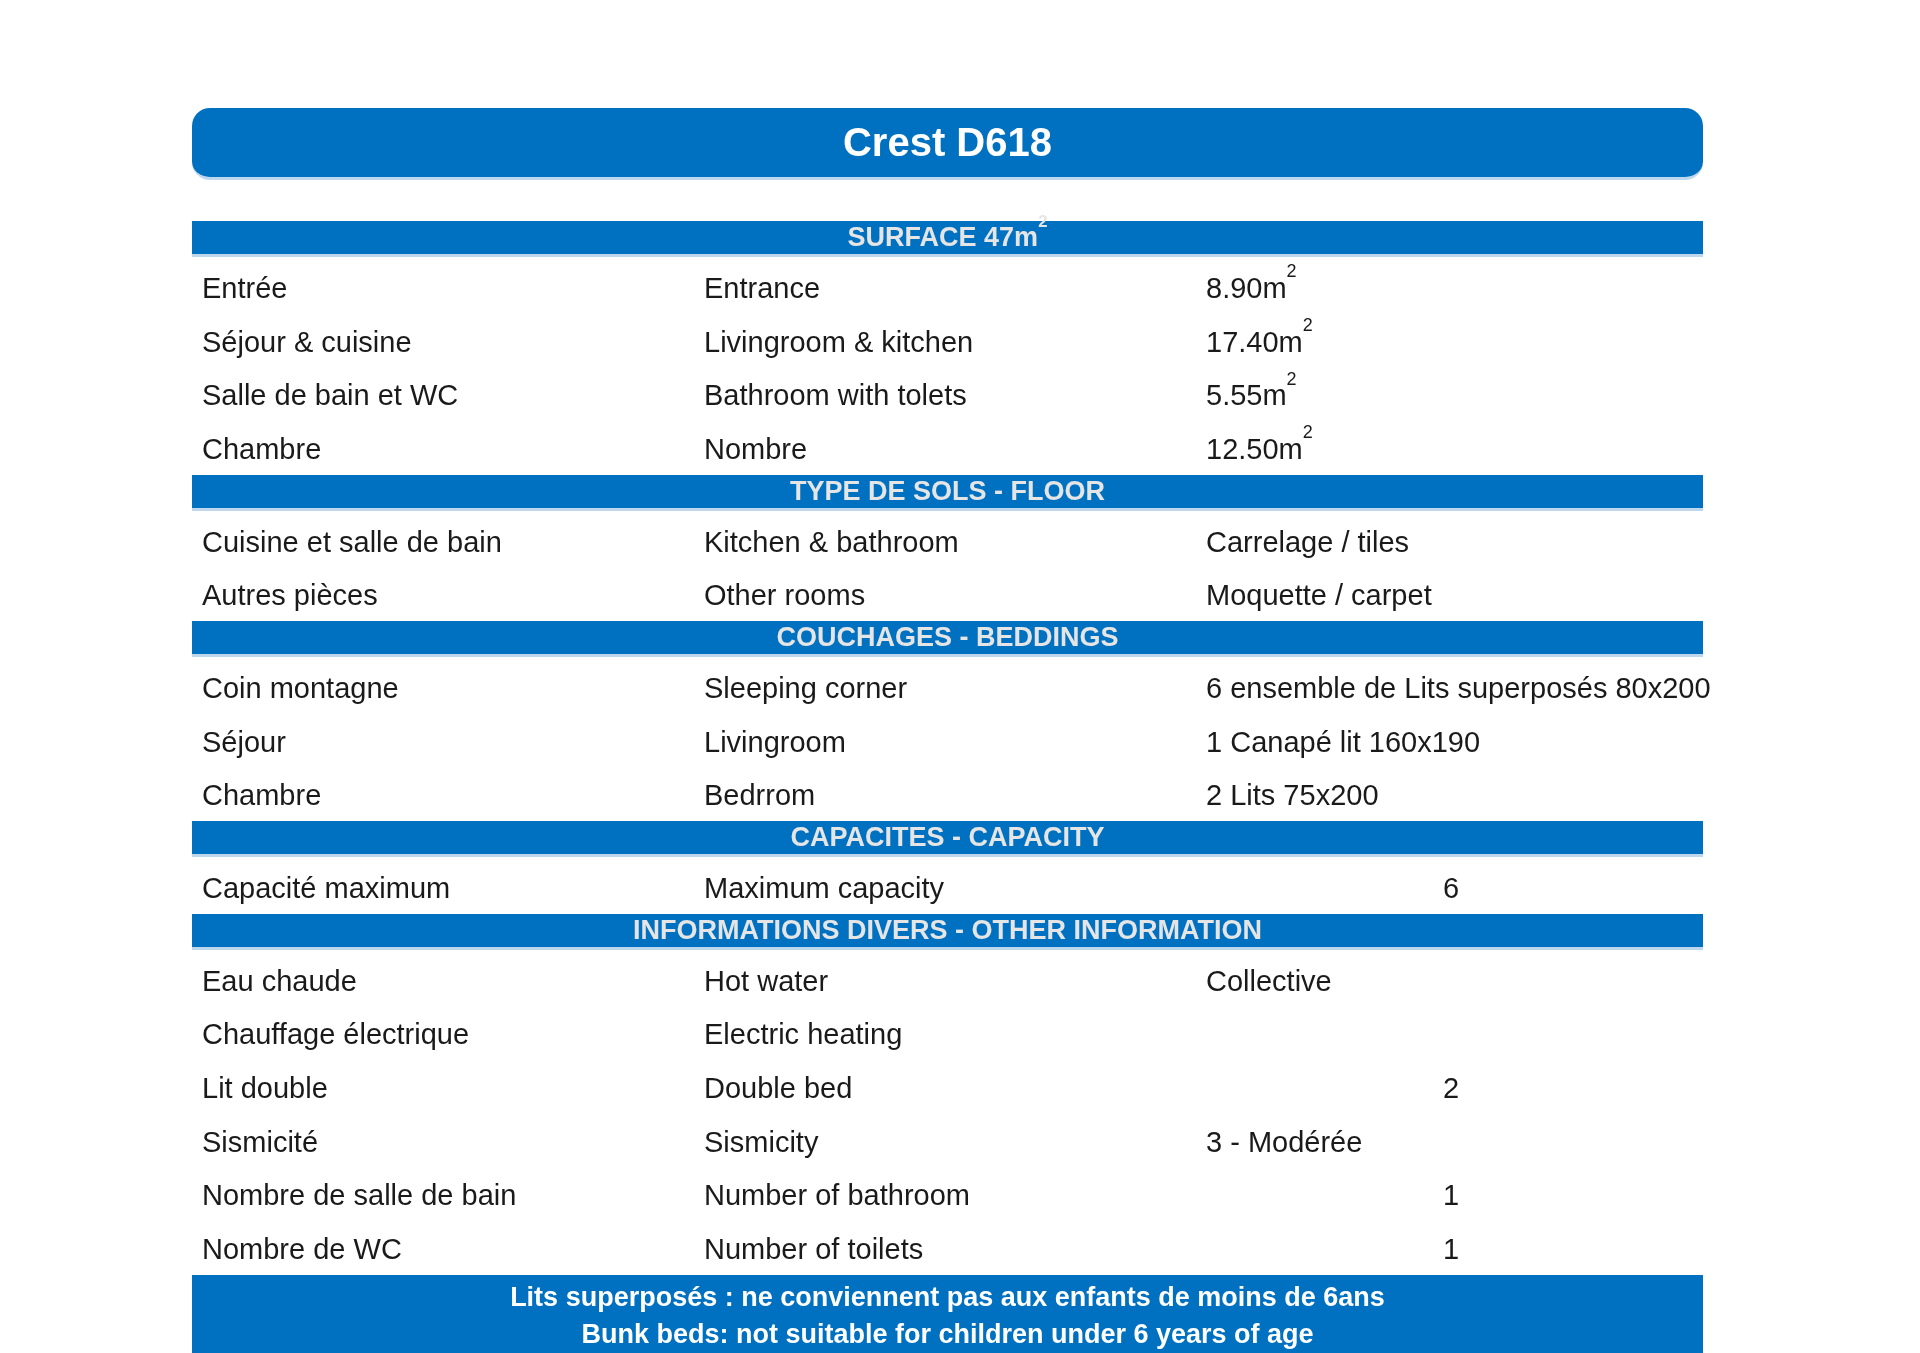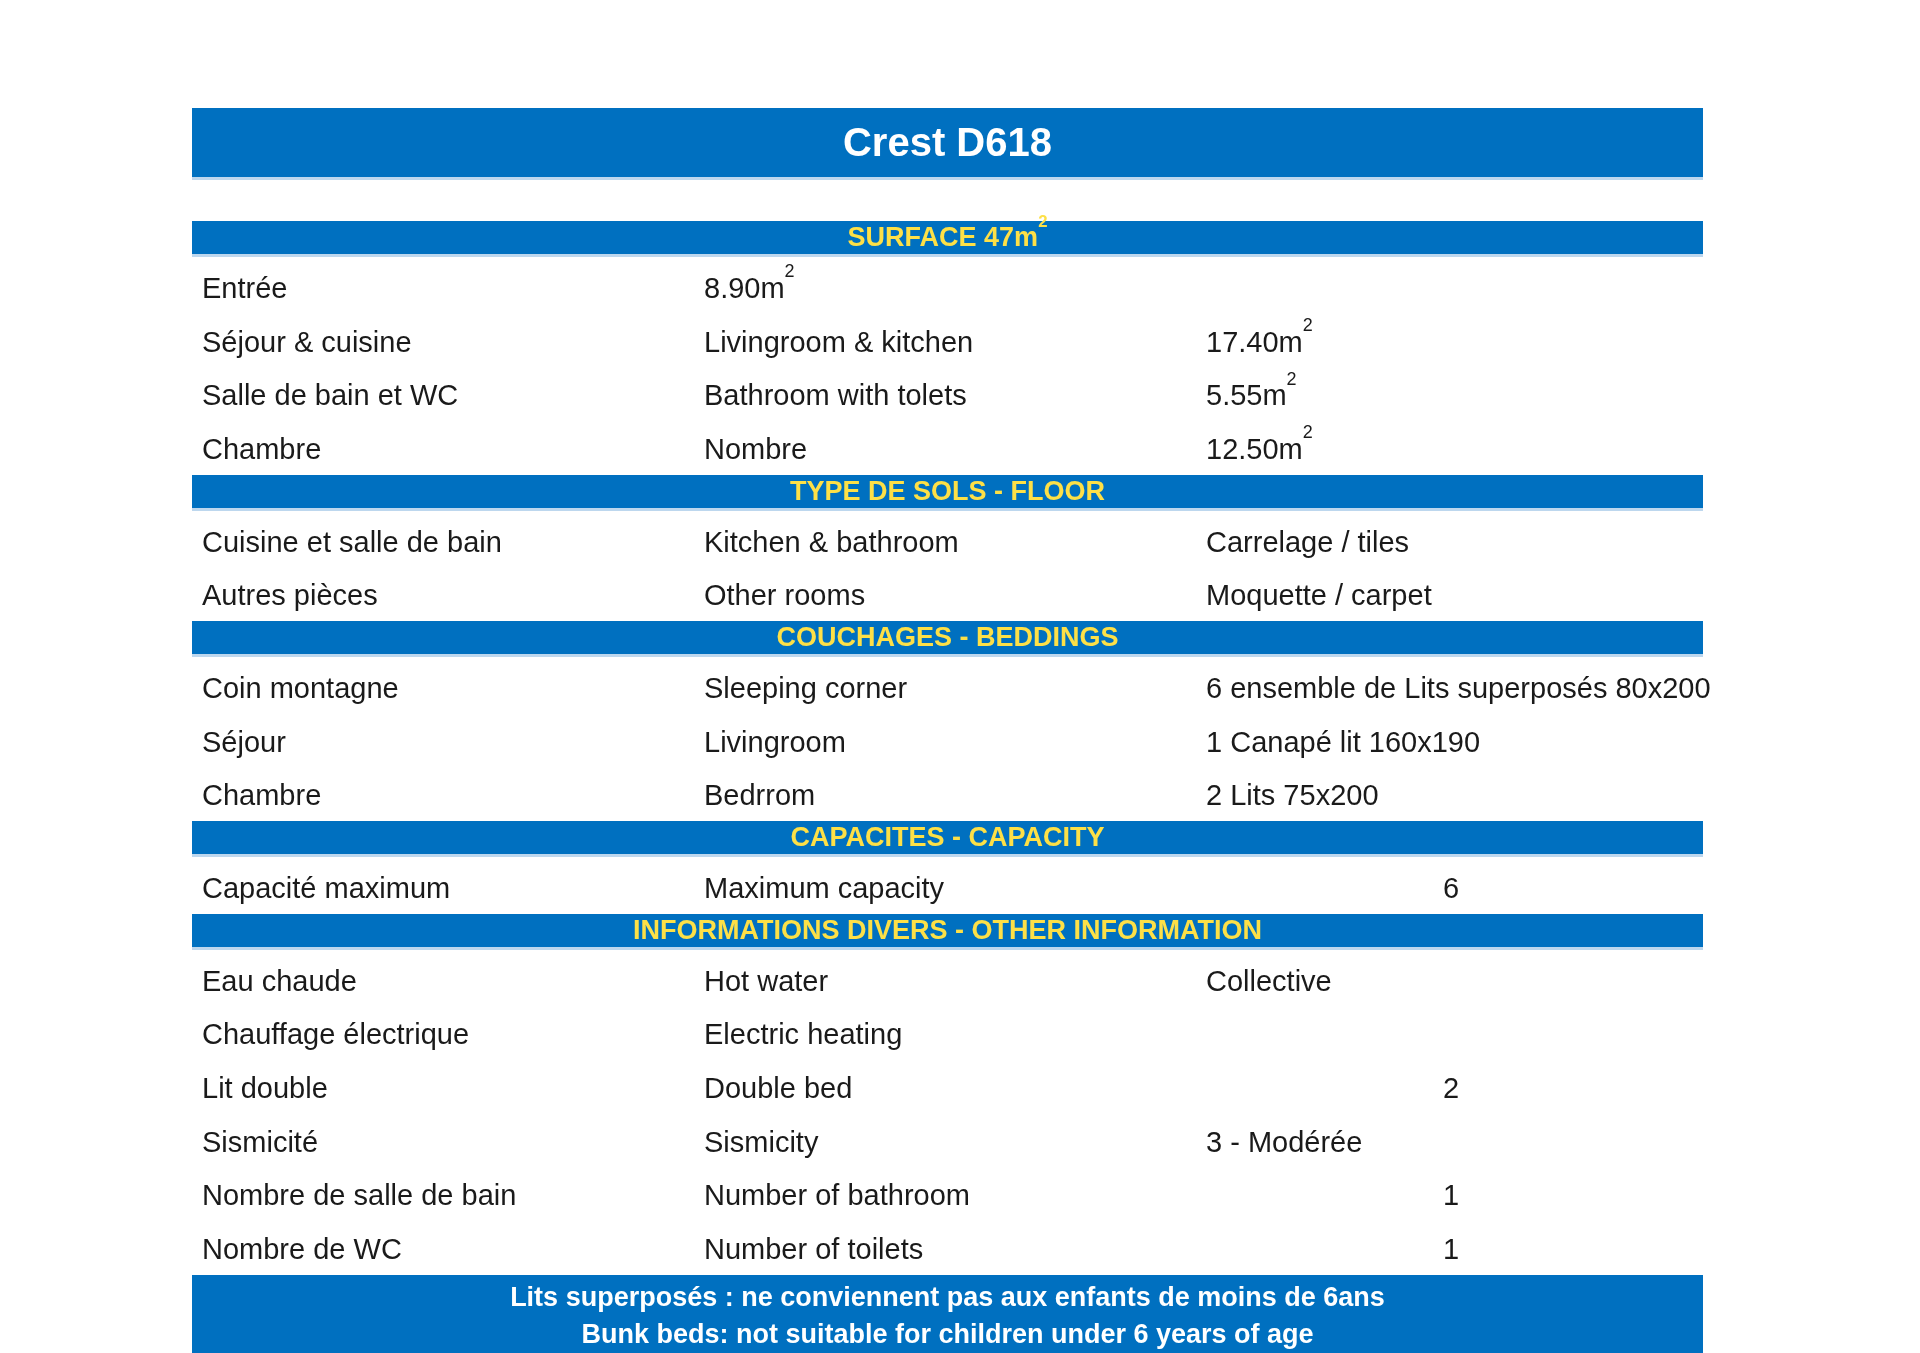--- a/index.html
+++ b/index.html
@@ -9,26 +9,27 @@
     font-family:"Liberation Sans", sans-serif;
     color:#1a1a1a;
   }
   .sheet { position:absolute; left:192px; top:108px; width:1511px; }
 
   .title-bar {
     height:72px; background:#0070C0; border-bottom:3px solid #BDD7EE;
     display:flex; align-items:center; justify-content:center;
     color:#ffffff; font-weight:bold; font-size:40px;
     margin-bottom:41px;
+    border-radius:18px;
   }
 
   .section-header {
     height:36px; background:#0070C0; border-bottom:3px solid #BDD7EE;
     display:flex; align-items:center; justify-content:center;
-    color:#fde047; font-weight:bold; font-size:27px;
+    color:#e5e5e5; font-weight:bold; font-size:27px;
     margin-top:3px;
   }
   .section-header sup, .cell sup {
     font-size:0.62em; position:relative; top:-0.55em; line-height:0;
   }
 
   .row {
     display:grid;
     grid-template-columns:502px 502px 150px 190px 1fr;
     align-items:center;
@@ -54,20 +55,21 @@
 
   <div class="title-bar">
     <span>Crest D618</span>
   </div>
 
   <div class="section-header">
     <span><span>SURFACE 47m</span><sup>2</sup></span>
   </div>
   <div class="row">
     <span class="cell">Entrée</span>
+    <span class="cell">Entrance</span>
     <span class="cell"><span>8.90m</span><sup>2</sup></span>
     <span class="cell num"></span>
     <span class="cell"></span>
   </div>
   <div class="row">
     <span class="cell">Séjour &amp; cuisine</span>
     <span class="cell">Livingroom &amp; kitchen</span>
     <span class="cell"><span>17.40m</span><sup>2</sup></span>
     <span class="cell num"></span>
     <span class="cell"></span>

